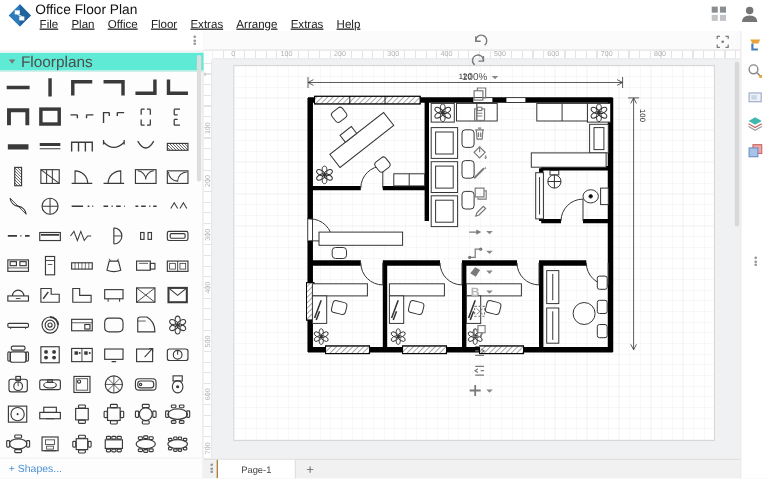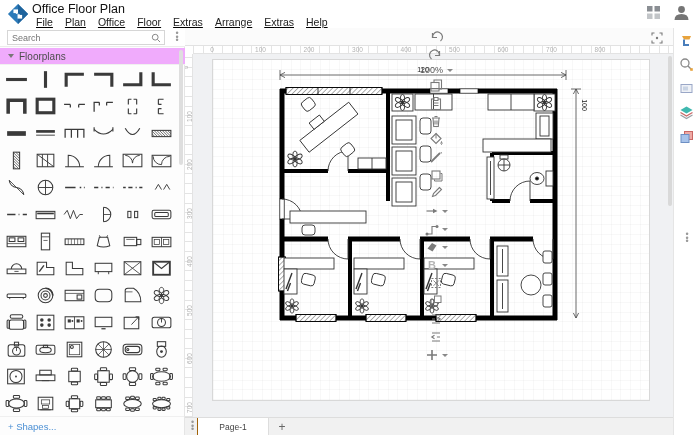--- a/index.html
+++ b/index.html
@@ -24,21 +24,21 @@
   .caret { width:0; height:0; border-left:3px solid transparent; border-right:3px solid transparent; border-top:3.5px solid #888; margin-left:2px; }
   .tb-right { position:absolute; right:6px; top:1px; }
 
   
   .sidebar { position:absolute; left:0; top:28px; width:185px; height:407px; background:#fdfdfd; border-right:1px solid #e5e5e5; z-index:10; }
   .search-row { position:absolute; left:0; top:0; width:185px; height:19px; border-bottom:1px solid #ececec; background:#fff; }
   .search-box { position:absolute; left:7px; top:2px; width:158px; height:15px; border:1px solid #d6d6d6; background:#fff; display:flex; align-items:center; }
   .search-box input { border:none; outline:none; flex:1; font-size:9px; color:#444; padding:0 4px; font-family:"Liberation Sans",sans-serif; background:transparent; }
   .dots-v { color:#9a9a9a; font-size:9px; line-height:3.5px; letter-spacing:0; width:4px; text-align:center; }
   .sb-handle { position:absolute; right:6px; top:4px; }
-  .section-hdr { position:absolute; left:0; top:20px; width:185px; height:17px; display:flex; align-items:center; padding-left:8px; font-size:10px; color:#4d4d4d; background:#f0abfc; border-bottom:1px solid #f0f0f0; }
+  .section-hdr { position:absolute; left:0; top:20px; width:185px; height:17px; display:flex; align-items:center; padding-left:8px; font-size:14px; color:#4d4d4d; background:#5eead4; border-bottom:1px solid #f0f0f0; }
   .tri-down { width:0; height:0; border-left:3.5px solid transparent; border-right:3.5px solid transparent; border-top:4px solid #777; margin-right:5px; }
   .shape-grid { position:absolute; left:2px; top:38px; width:176px; display:grid; grid-template-columns:repeat(6,29px); grid-auto-rows:27px; }
   .shape-cell { display:flex; align-items:center; justify-content:center; cursor:pointer; }
   .shape-cell svg { width:25px; height:21px; }
   .sb-scroll { position:absolute; right:1px; top:22px; width:4px; height:115px; background:#dedede; border-radius:2px; }
   .sb-footer { position:absolute; left:0; bottom:0; width:184px; height:19px; background:#fdfdfd; border-top:1px solid #f0f0f0; display:flex; align-items:center; padding-left:8px;margin-top:31px; }
   .more-shapes { color:#4a8fd4; font-size:9.5px; cursor:pointer; }
 
   
   .canvas { position:absolute; left:185px; top:46px; width:488px; height:371px; background:#f0f1f3; overflow:hidden; }
@@ -236,29 +236,20 @@
       <div class="tb-right tb-item" id="tbFit">
         <svg viewBox="0 0 16 16" width="16" height="16">
           <path d="M3,5.5V3H5.5M10.5,3H13V5.5M13,10.5V13H10.5M5.5,13H3V10.5" fill="none" stroke="#7a7a7a" stroke-width="1.1"></path>
           <circle cx="8" cy="8" r="1.2" fill="#7a7a7a"></circle>
         </svg>
       </div>
   </div>
 
   <div class="sidebar">
     <div class="search-row">
-      <div class="search-box">
-        <input placeholder="Search" style="">
-        <span style="padding-right:3px;display:flex;">
-          <svg width="10" height="10" viewBox="0 0 10 10">
-              <circle cx="4.2" cy="4.2" r="2.9" fill="none" stroke="#8a8a8a" stroke-width="1"></circle>
-              <line x1="6.4" y1="6.4" x2="9" y2="9" stroke="#8a8a8a" stroke-width="1"></line>
-            </svg>
-        </span>
-      </div>
       <div class="sb-handle dots-v">•<br>•<br>•</div>
     </div>
     <div class="section-hdr">
       <span class="tri-down"></span>
       <span>Floorplans</span>
     </div>
     <div class="shape-grid" id="shapeGrid">
         <div class="shape-cell">
           <svg viewBox="0 0 24 20">
             <line x1="2" y1="10" x2="22" y2="10" fill="none" stroke="#3a3a3a" stroke-width="3"></line>

